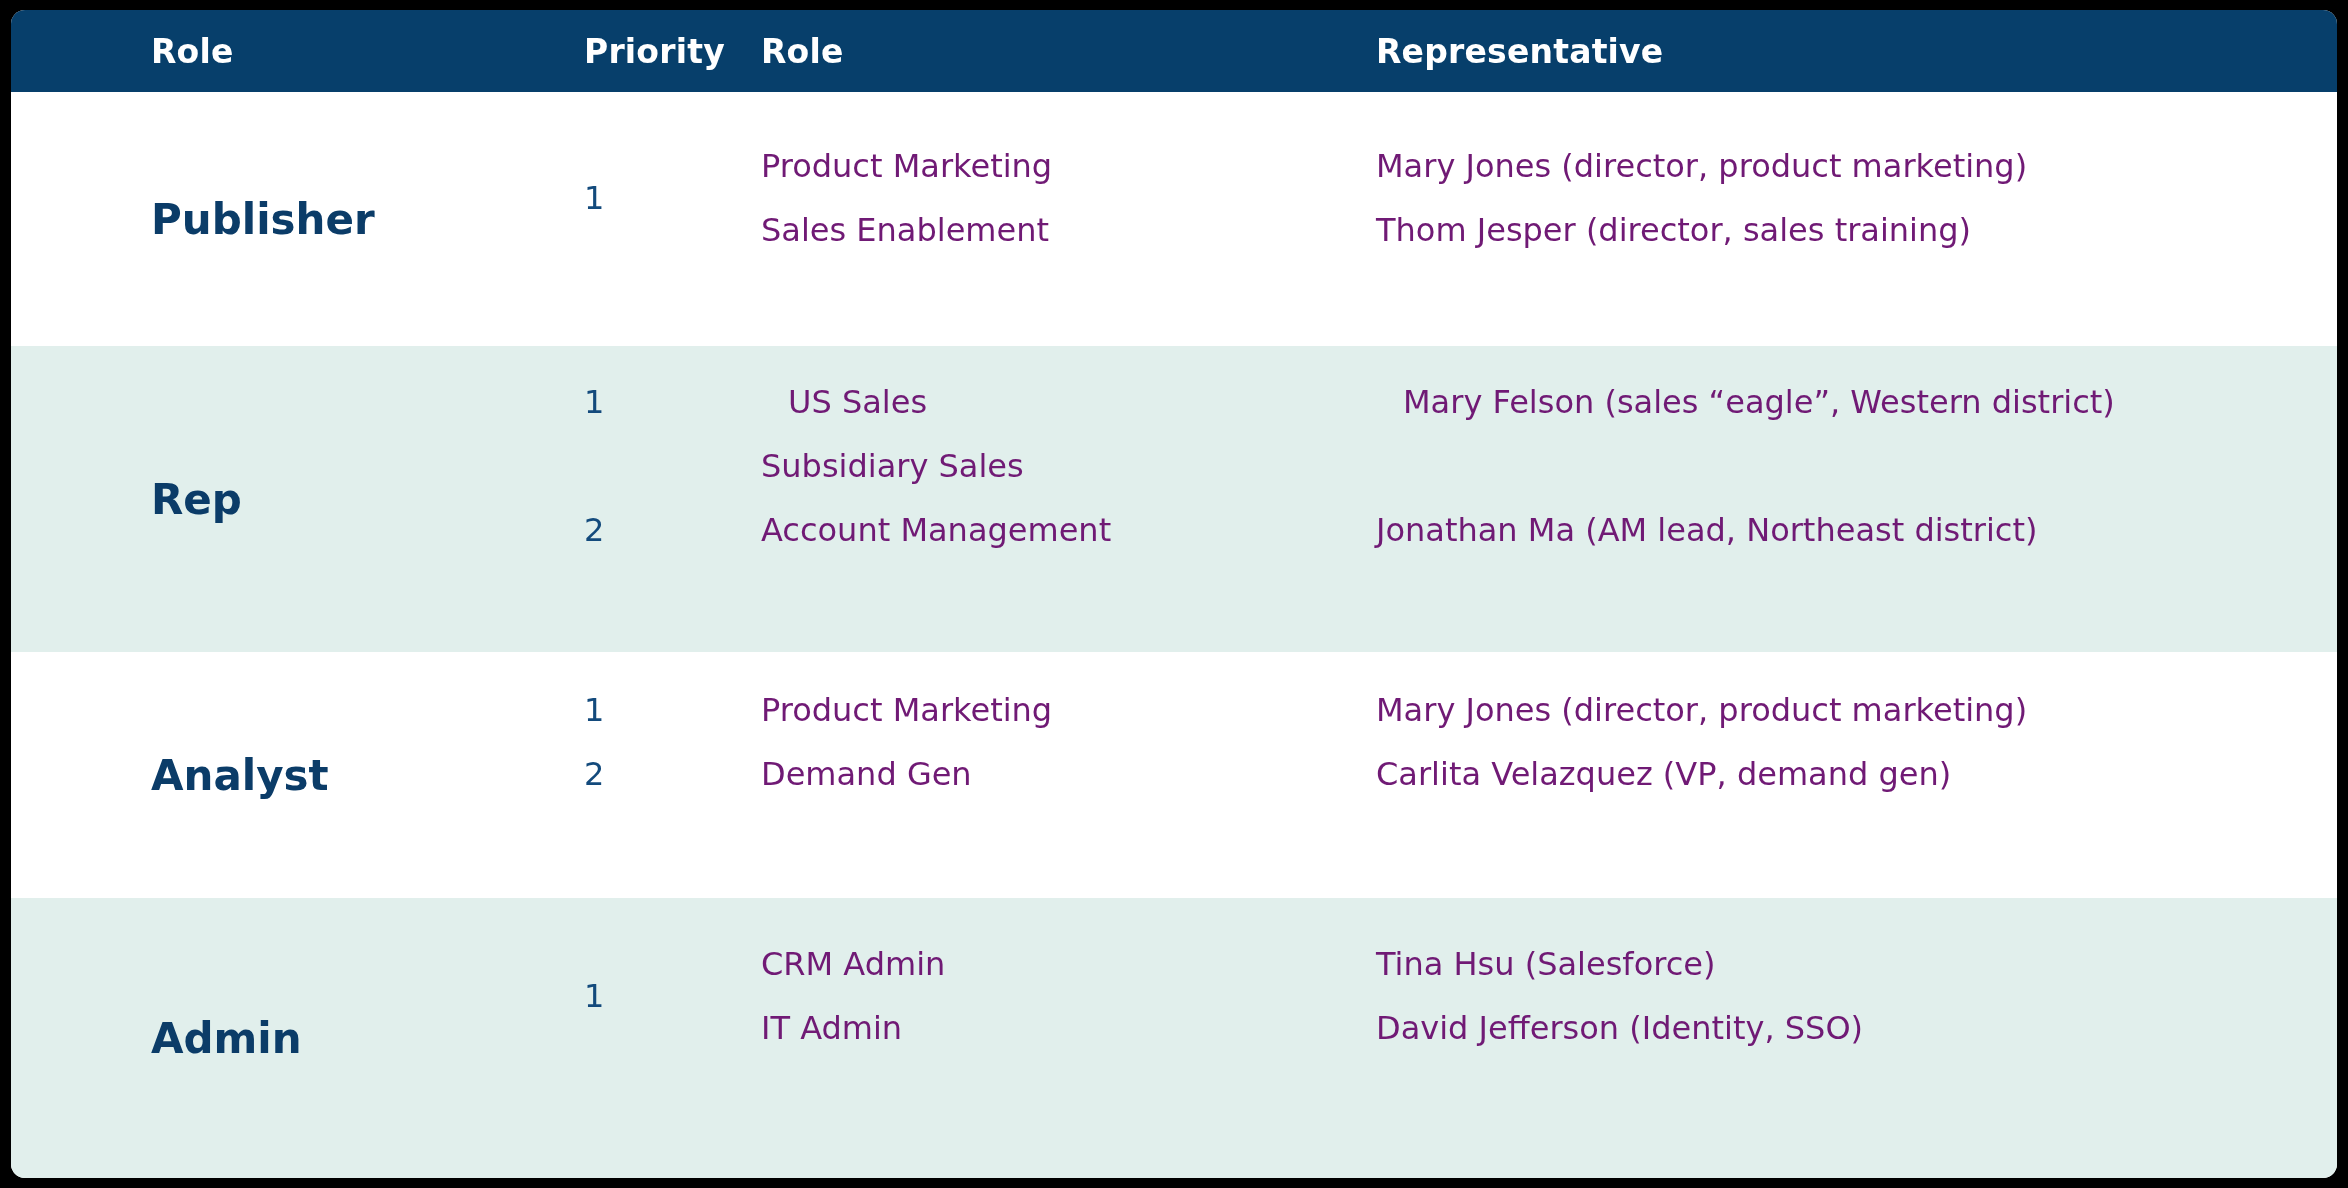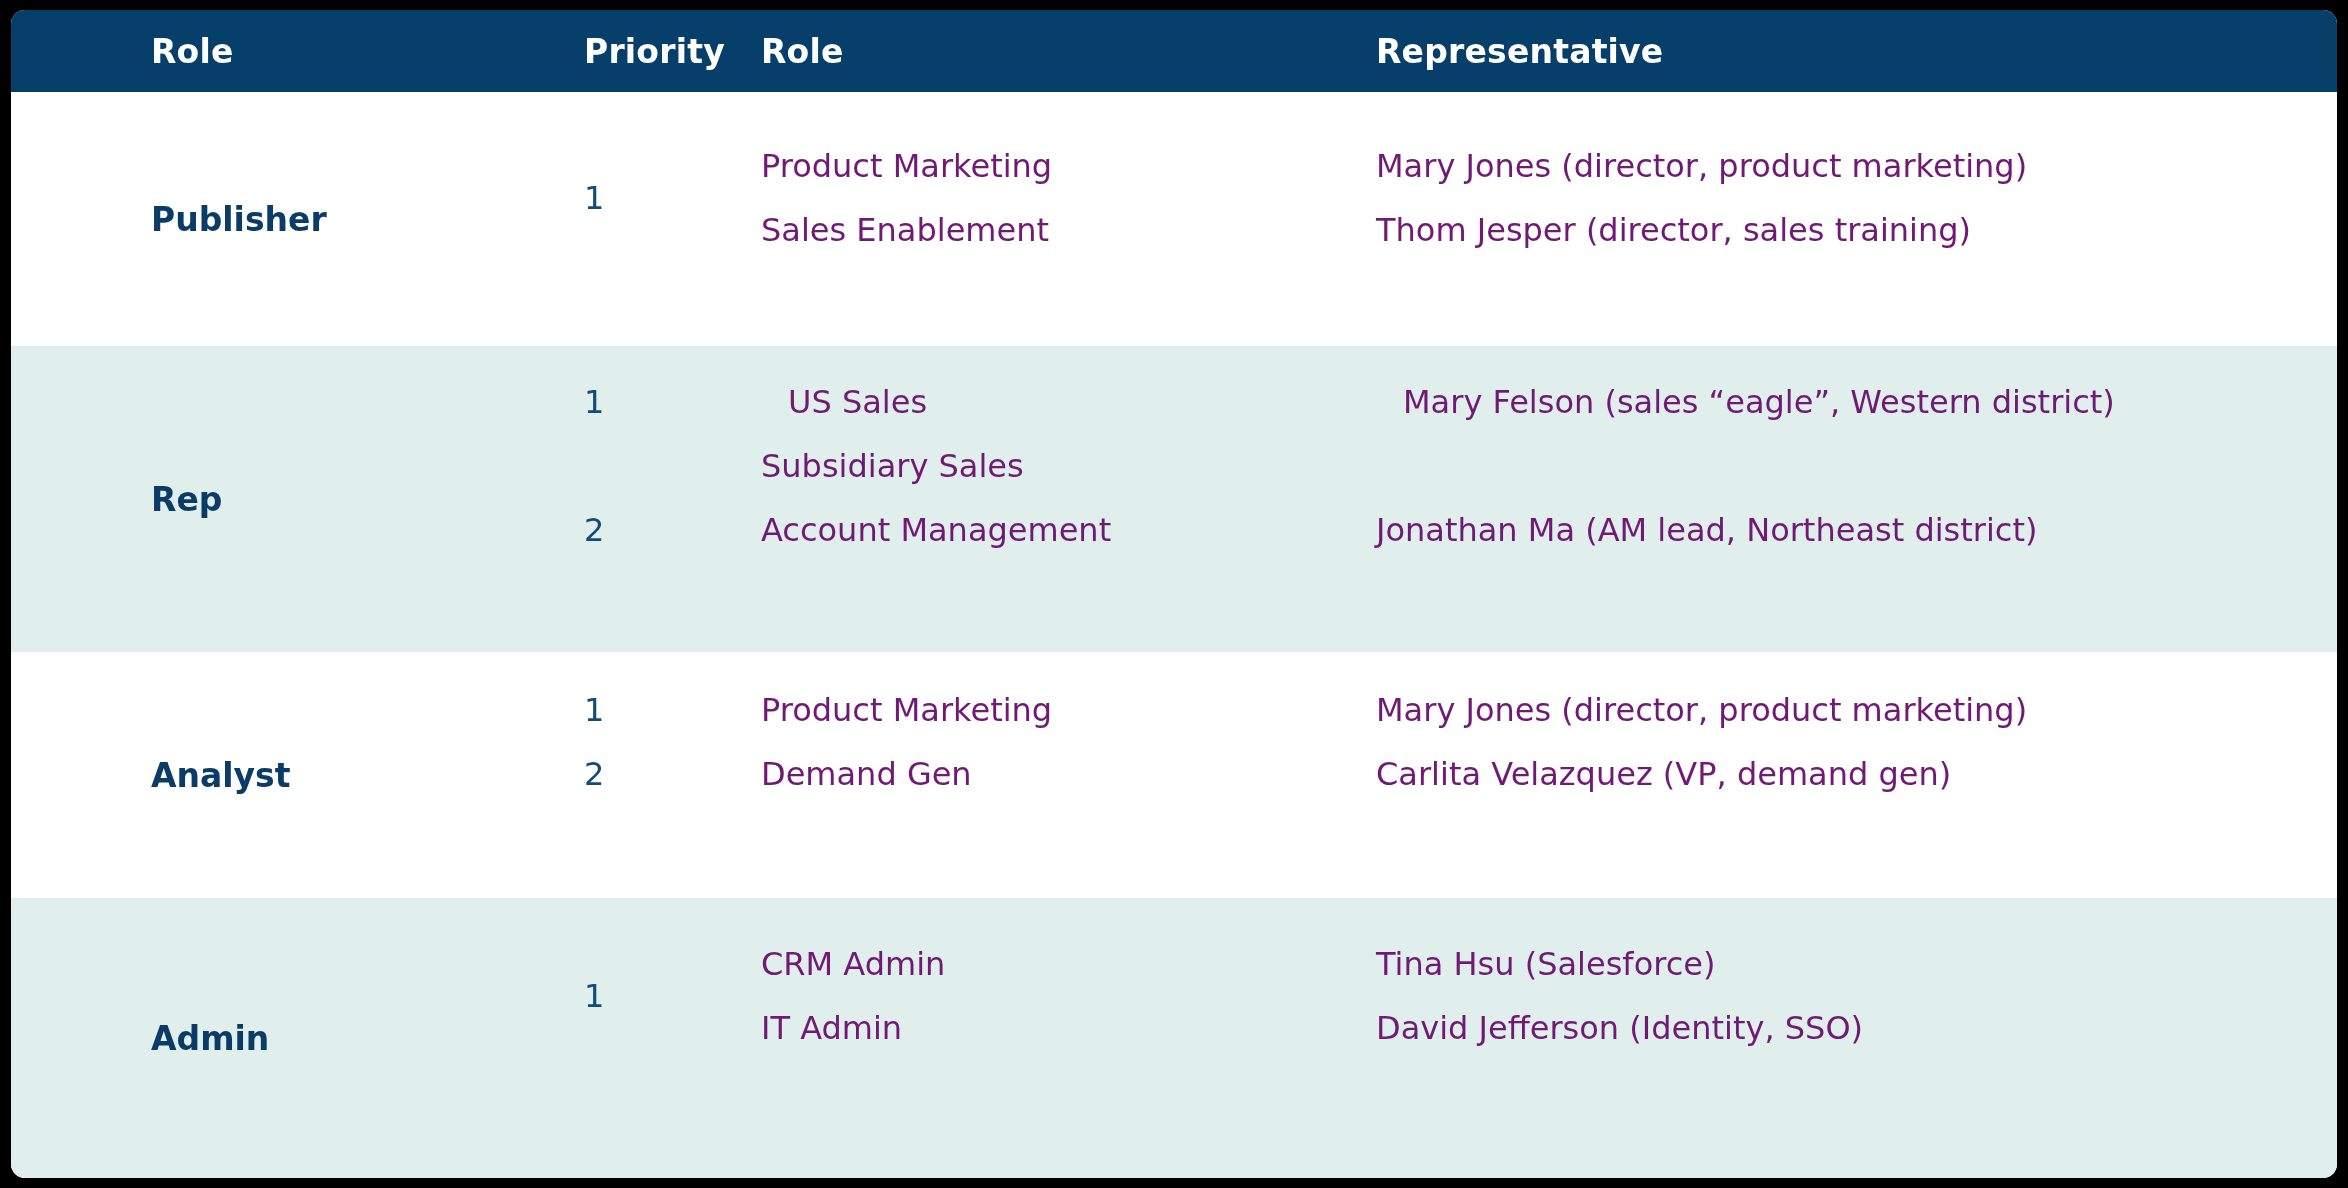--- a/index.html
+++ b/index.html
@@ -80,21 +80,21 @@
   .sec-rep       { height: 306px; }
   .sec-analyst   { height: 246px; }
   .sec-admin     { height: 280px; }
 
   
   .role-label {
     position: absolute;
     left: 140px;
     top: 50%;
     transform: translateY(-50%);
-    font-size: 33px;
+    font-size: 42px;
     font-weight: bold;
     color: #0b3c68;
     white-space: nowrap;
   }
 
   
   .subrow {
     position: absolute;
     left: 0;
     width: 100%;

